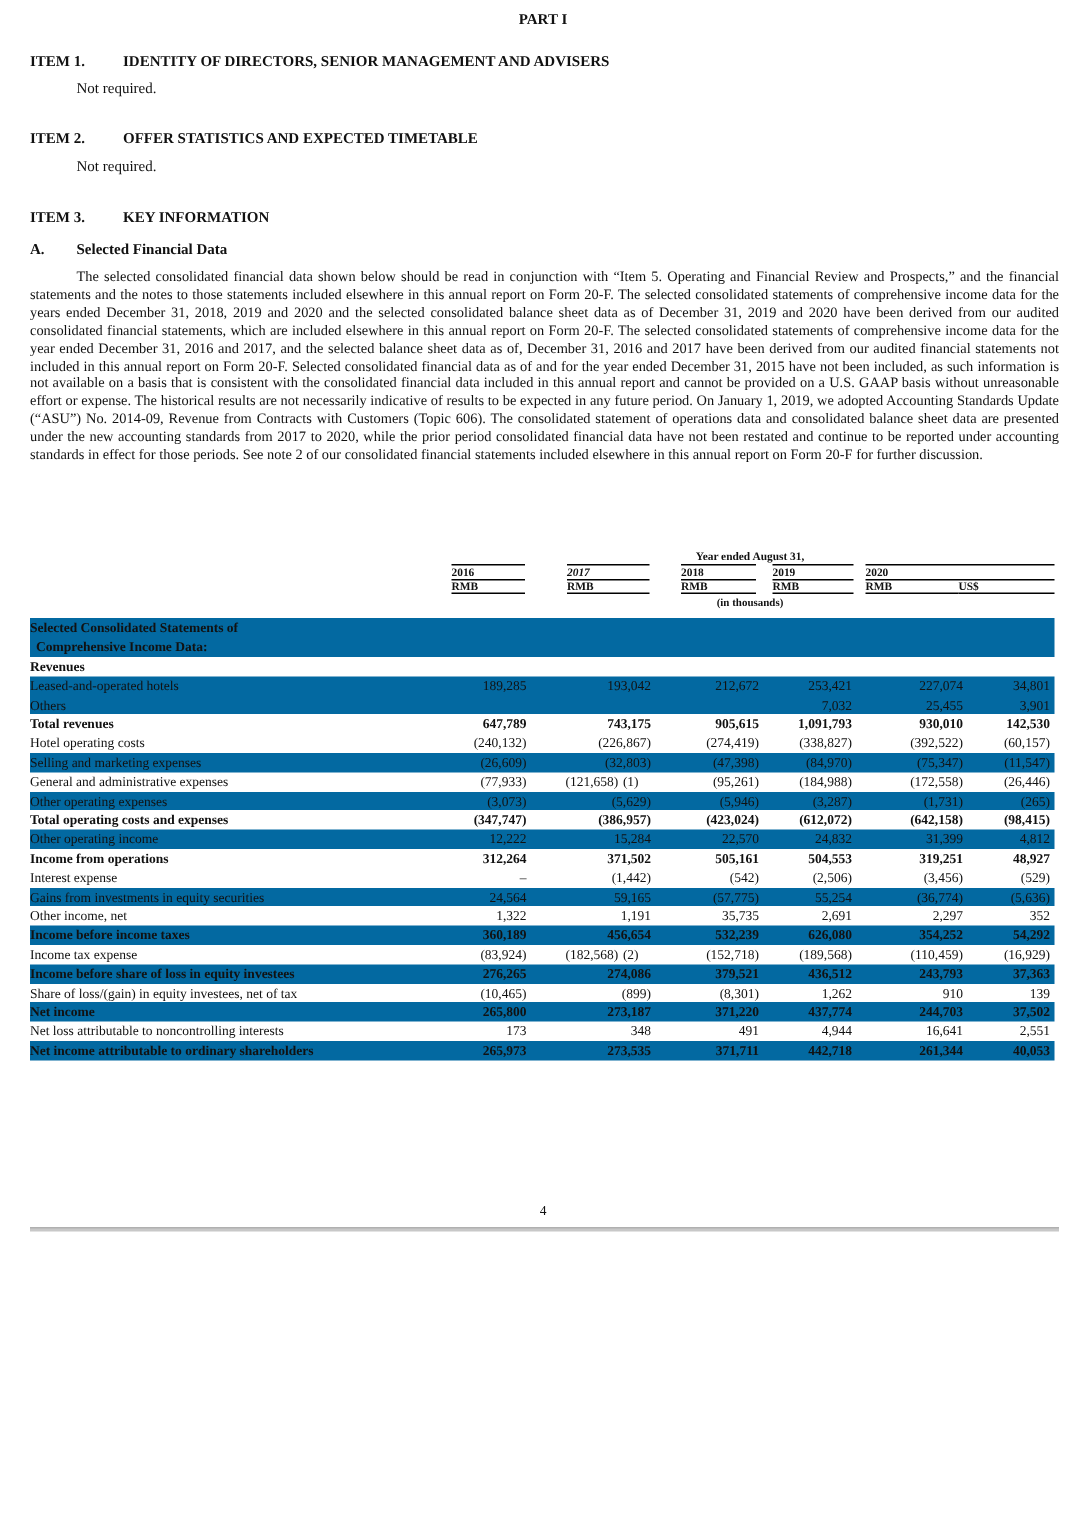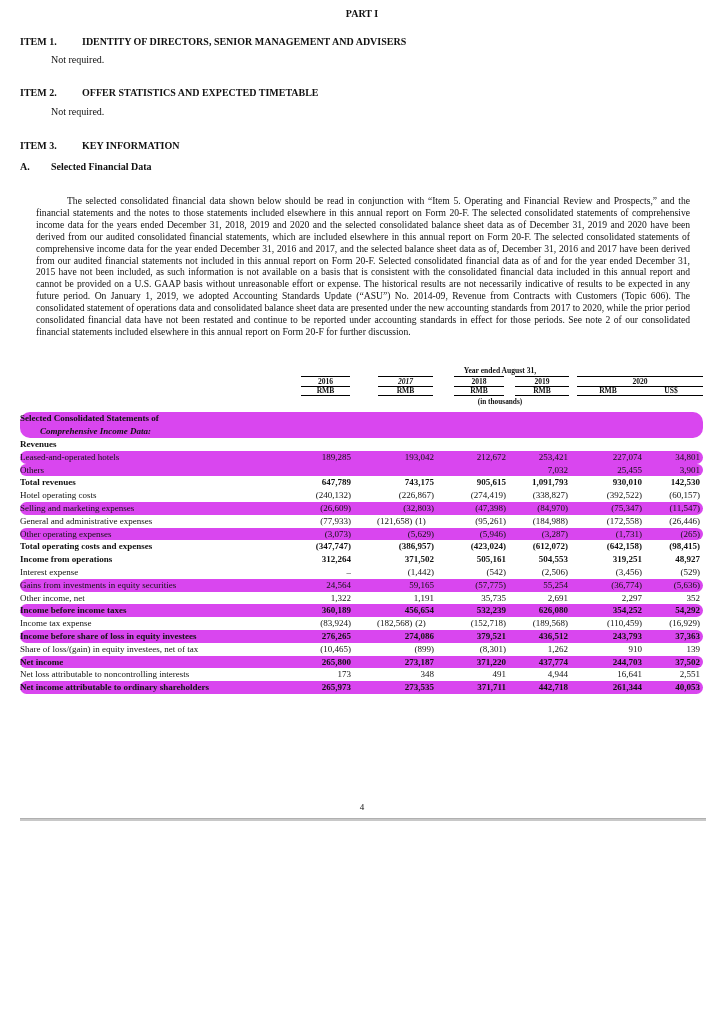--- a/index.html
+++ b/index.html
@@ -21,37 +21,37 @@
   .item-body { position: absolute; left: 51px; font-size: 10px; }
   .sub-heading {
     position: absolute; left: 20px; top: 161px; font-weight: bold; font-size: 10px;
     display: flex;
   }
   .sub-heading .num { width: 31px; }
   .paragraph {
     position: absolute; left: 20px; top: 179px; width: 686px;
     font-size: 9.6px; line-height: 11.9px; text-align: justify;
   }
-  .paragraph p { margin: 16px; text-indent: 31px; }
+  .paragraph p { margin: 0; text-indent: 31px; }
 
   .table-head { position: absolute; left: 0; top: 366px; width: 724px; font-size: 7.6px; font-weight: bold; }
   .yr-ended { position: absolute; top: 0; left: 300px; width: 400px; text-align: center; }
-  .hcell { position: absolute; text-align: center; }
+  .hcell { position: absolute; text-align: left; }
   .hyear { top: 10px; border-top: 1px solid #000; border-bottom: 1px solid #000; height: 9px; line-height: 9px; }
   .hcur { top: 20px; border-bottom: 1px solid #000; height: 9px; line-height: 9px; }
   .in-thousands { position: absolute; top: 31px; left: 300px; width: 400px; text-align: center; font-size: 7.3px; }
 
   .fin-table { position: absolute; left: 20px; top: 412px; width: 683px; }
   .row { position: relative; height: 12.8px; font-size: 9px; line-height: 12.8px; white-space: nowrap; }
   .row.tall { height: 26px; }
-  .row.shade { background: #d946ef; border-radius: 10px; }
+  .row.shade { background: #0369a1; }
   .row.bold { font-weight: bold; }
   .row .label { position: absolute; left: 0; top: 0; }
   .row.tall .label { line-height: 13px; }
-  .row .label .indent { padding-left: 20px; font-style: italic; }
+  .row .label .indent { padding-left: 4px; }
   .row .val { position: absolute; top: 0; text-align: right; }
   .c0 { left: 280px; width: 51px; }
   .c1 { left: 357px; width: 57px; }
   .c2 { left: 430px; width: 56px; }
   .c3 { left: 490px; width: 58px; }
   .c4 { left: 560px; width: 62px; }
   .c5 { left: 630px; width: 50px; }
   .foot { font-weight: normal; padding-left: 3px; }
 
   .page-number { position: absolute; top: 802px; left: 0; width: 724px; text-align: center; font-size: 9px; }
@@ -190,20 +190,29 @@
     </div>
     <div class="row bold">
       <div class="label"><span>Total operating costs and expenses</span></div>
       <div class="val c0"><span>(347,747)</span></div>
       <div class="val c1"><span>(386,957)</span></div>
       <div class="val c2"><span>(423,024)</span></div>
       <div class="val c3"><span>(612,072)</span></div>
       <div class="val c4"><span>(642,158)</span></div>
       <div class="val c5"><span>(98,415)</span></div>
     </div>
+    <div class="row shade">
+      <div class="label"><span>Other operating income</span></div>
+      <div class="val c0"><span>12,222</span></div>
+      <div class="val c1"><span>15,284</span></div>
+      <div class="val c2"><span>22,570</span></div>
+      <div class="val c3"><span>24,832</span></div>
+      <div class="val c4"><span>31,399</span></div>
+      <div class="val c5"><span>4,812</span></div>
+    </div>
     <div class="row bold">
       <div class="label"><span>Income from operations</span></div>
       <div class="val c0"><span>312,264</span></div>
       <div class="val c1"><span>371,502</span></div>
       <div class="val c2"><span>505,161</span></div>
       <div class="val c3"><span>504,553</span></div>
       <div class="val c4"><span>319,251</span></div>
       <div class="val c5"><span>48,927</span></div>
     </div>
     <div class="row">

